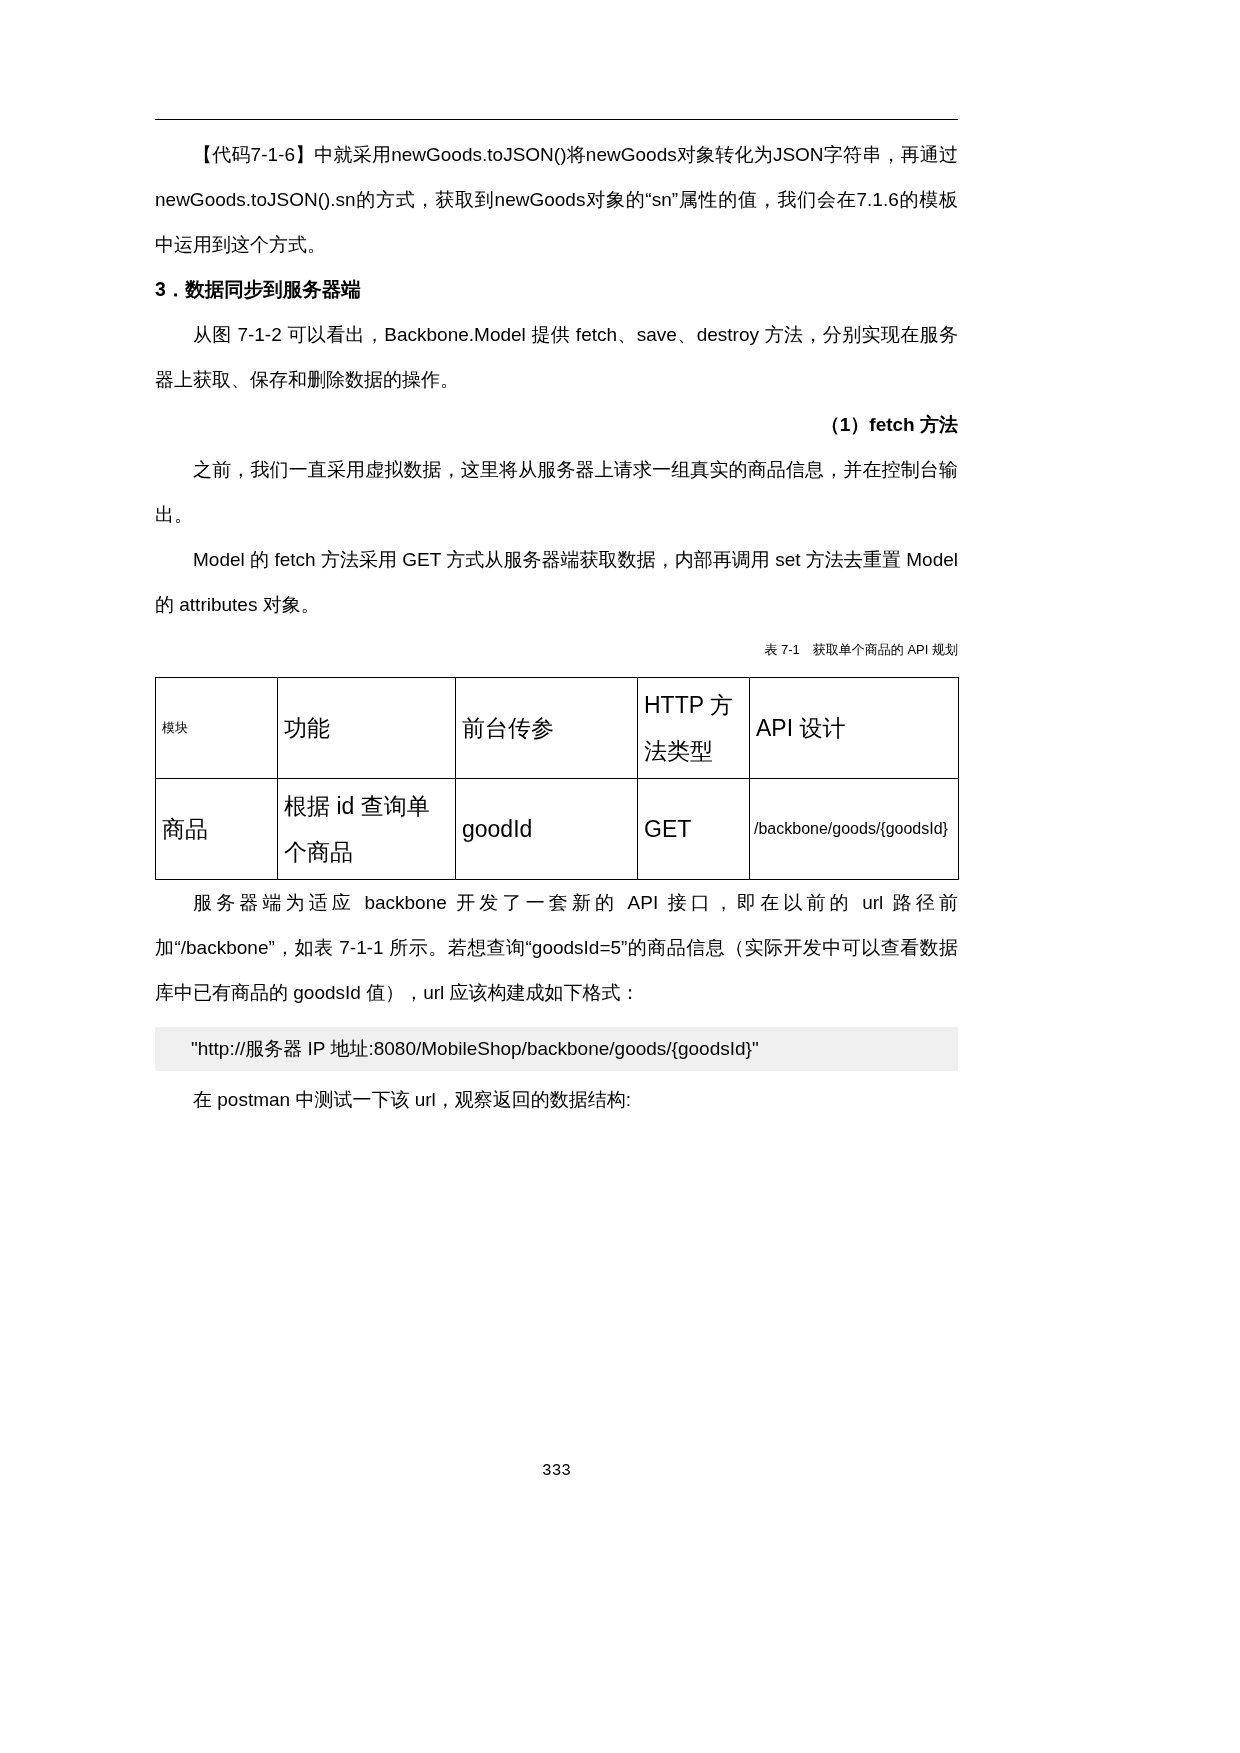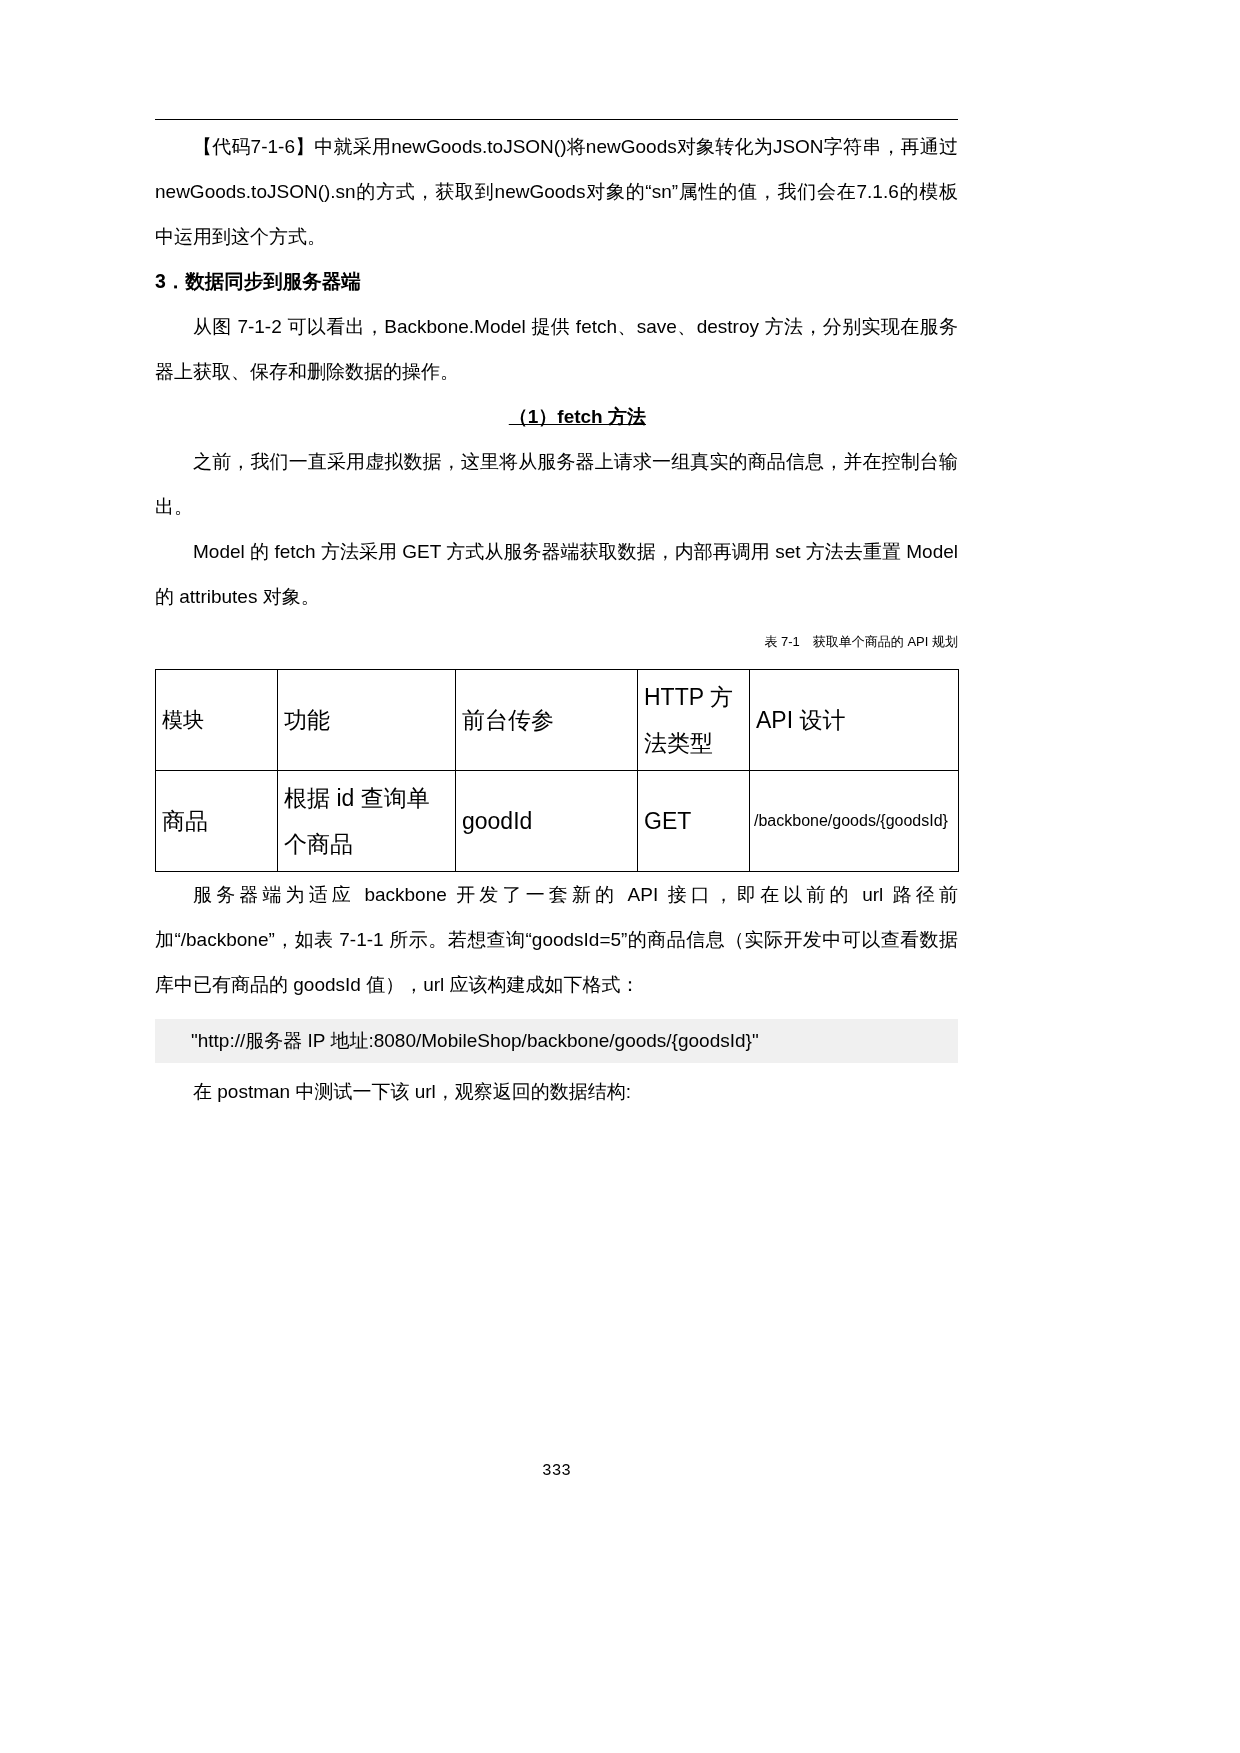--- a/index.html
+++ b/index.html
@@ -21,40 +21,39 @@
     position: absolute;
     left: 155px;
     top: 119px;
     width: 803px;
     border: none;
     border-top: 1.6px solid #000000;
   }
   .content {
     position: absolute;
     left: 155px;
-    top: 124px;
+    top: 132px;
     width: 803px;
     font-size: 19px;
     line-height: 45px;
     text-align: justify;
   }
   .para { text-indent: 2em; }
   .heading {
     font-size: 19.5px;
     font-weight: bold;
     line-height: 45px;
     text-align: left;
   }
   .subheading {
     font-size: 19px;
     font-weight: bold;
     line-height: 45px;
     text-indent: 2.2em;
-    text-align: center;
-    text-decoration: underline;
+    text-align: right;
   }
   .table-caption {
     text-align: right;
     text-indent: 0;
     line-height: 45px;
     font-size: 13px;
   }
   table.api {
     width: 100%;
     border-collapse: collapse;
@@ -70,21 +69,21 @@
     text-align: left;
     word-wrap: break-word;
   }
   table.api col.c0 { width: 122px; }
   table.api col.c1 { width: 178px; }
   table.api col.c2 { width: 182px; }
   table.api col.c3 { width: 112px; }
   table.api col.c4 { width: 209px; }
   table.api tr.head td { height: 92px; }
   table.api tr.datarow td { height: 48px; }
-  table.api td.big { font-size: 21px; }
+  table.api td.big { font-size: 13px; }
   table.api td.api-col { font-size: 16px; padding: 4px 4px; }
   .codeblock {
     background: #f0f0f0;
     margin-top: 12px;
     padding: 8px 12px 8px 36px;
     font-size: 19px;
     line-height: 28px;
     text-align: left;
     text-indent: 0;
   }

